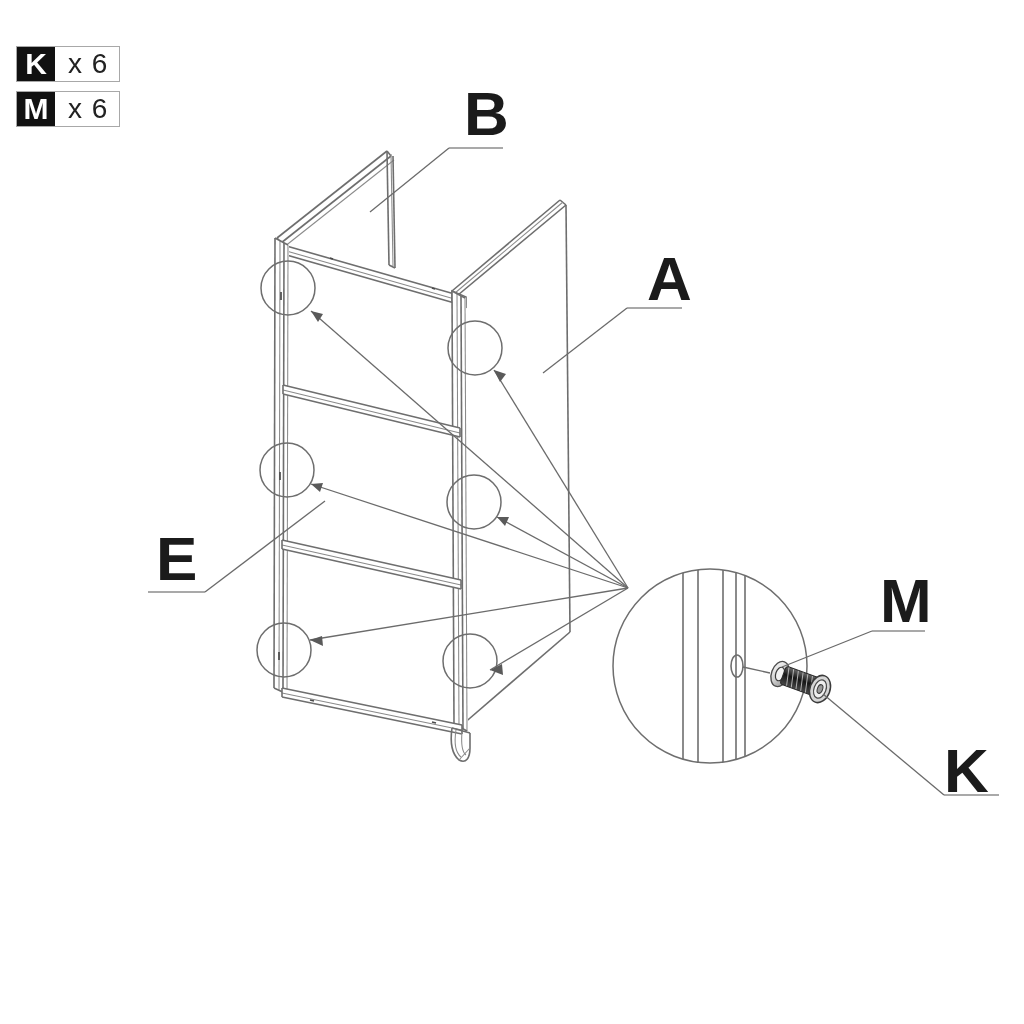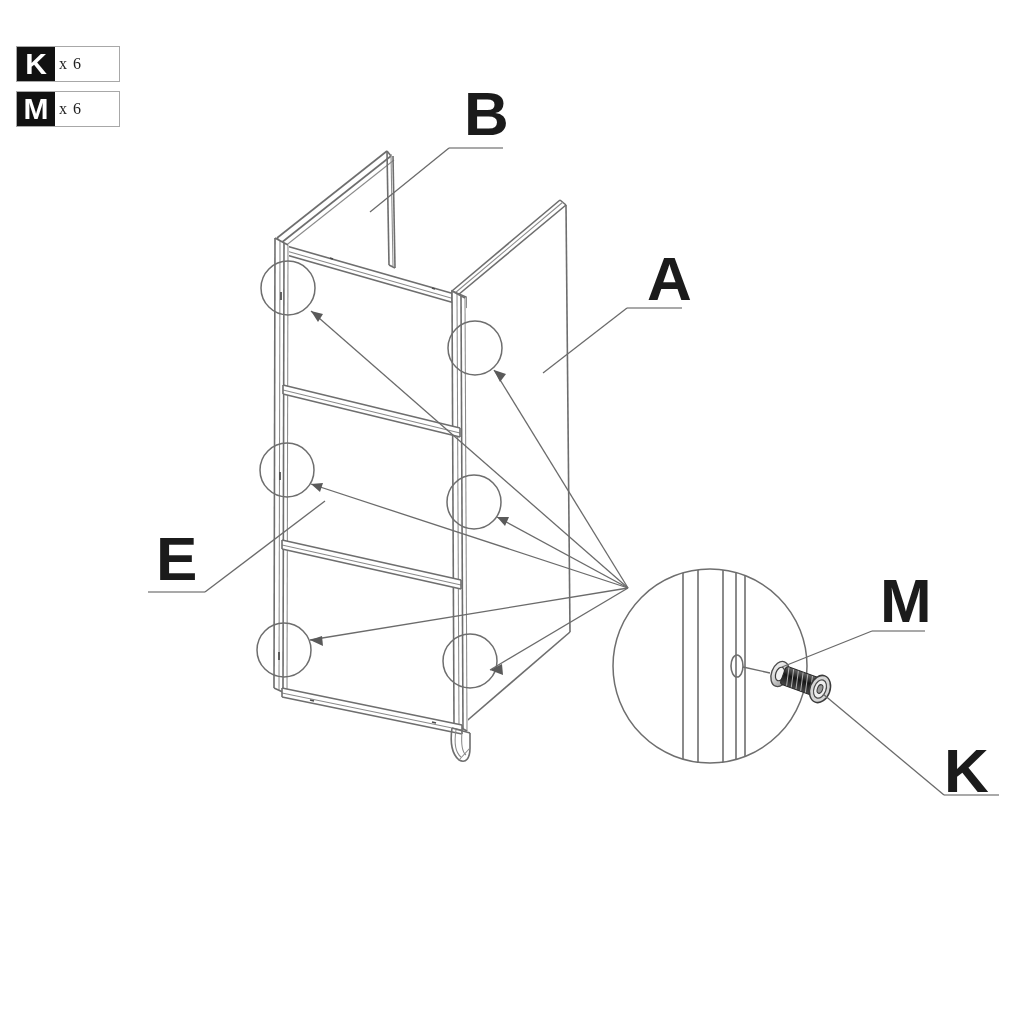--- a/index.html
+++ b/index.html
@@ -72,24 +72,24 @@
     font-family: "Liberation Sans", sans-serif;
     font-size: 30px;
     font-weight: 700;
     line-height: 33px;
     text-align: center;
     flex: 0 0 38px;
   }
   .legend-qty {
     flex: 1 1 auto;
     color: #222222;
-    font-family: Liberation Serif, serif;
-    font-size: 16px;
+    font-family: Liberation Sans, sans-serif;
+    font-size: 28px;
     line-height: 34px;
-    padding-left: 4px;
+    padding-left: 13px;
     letter-spacing: 1px;
     white-space: nowrap;
   }
 </style>
 </head>
 <body>
 
 <div id="sheet">
 
   <div class="legend-wrap">

